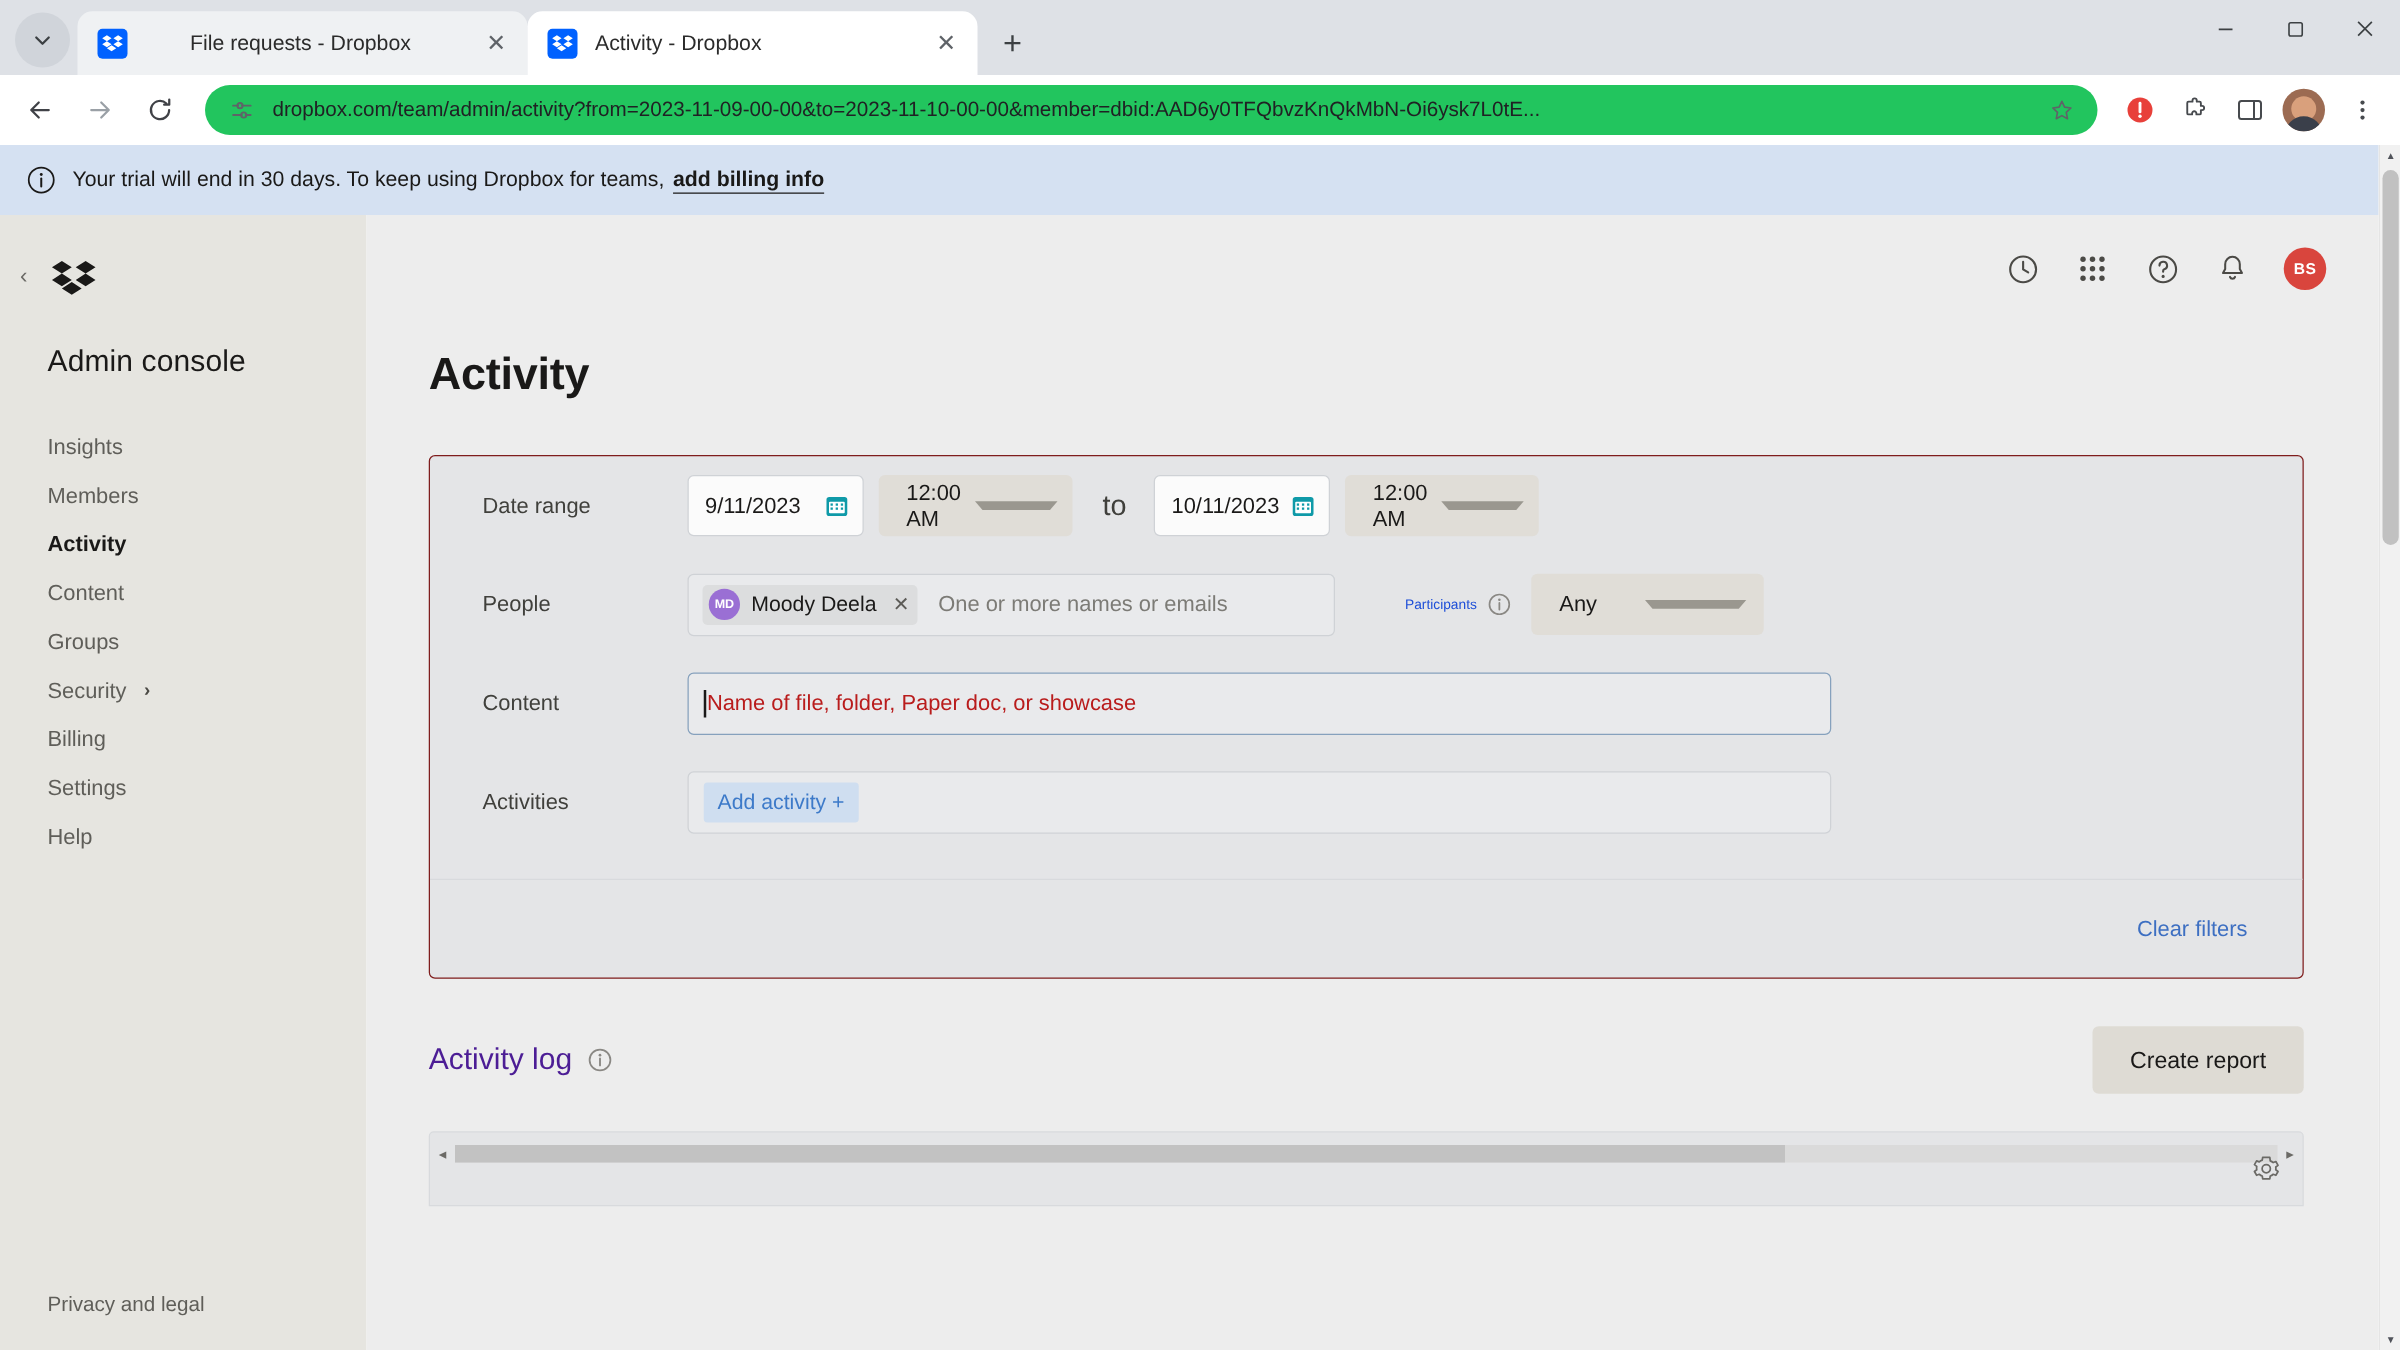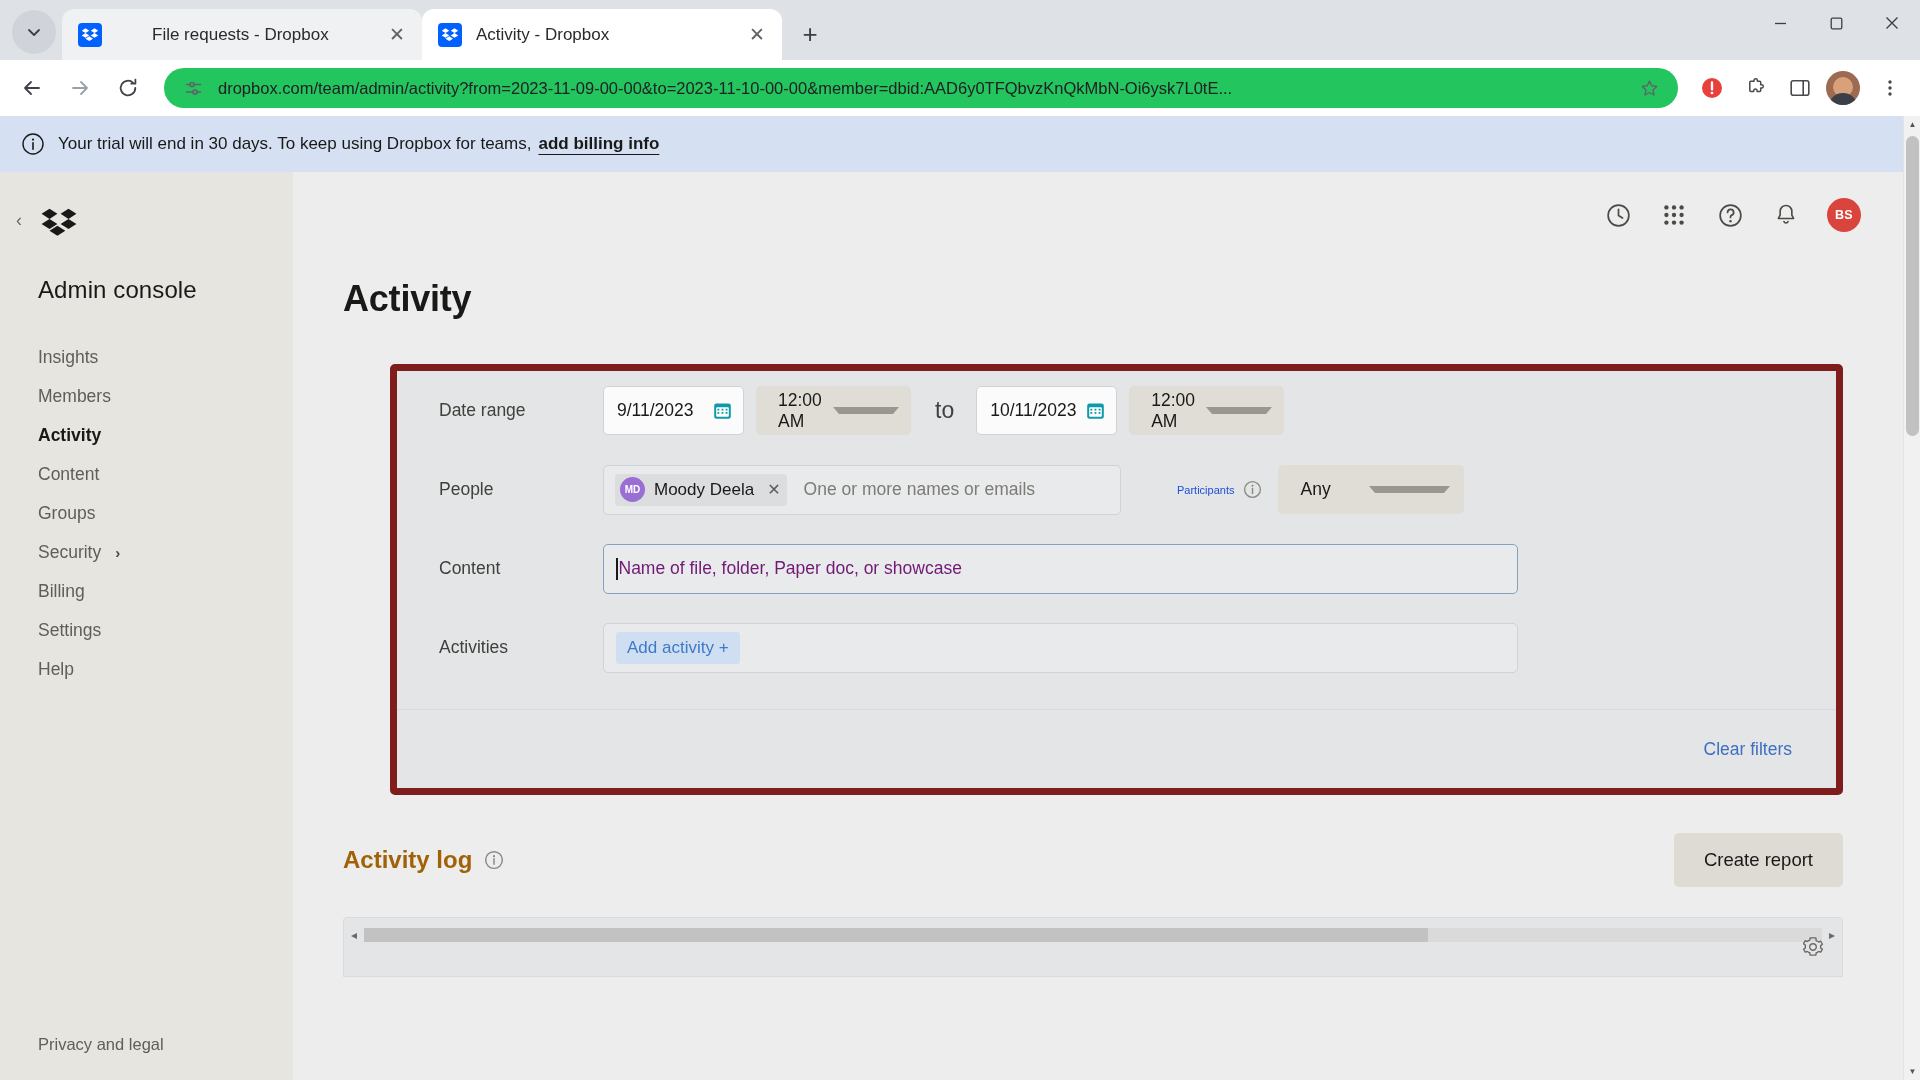--- a/index.html
+++ b/index.html
@@ -69,21 +69,21 @@
 
   .mainhead { height: 86px; display: flex; align-items: center; justify-content: flex-end; padding-right: 42px; flex: 0 0 auto; }
   .hd-icon { width: 46px; height: 46px; border-radius: 23px; display: flex; align-items: center; justify-content: center;
              color: #4b4a46; margin-left: 10px; }
   .hd-avatar { width: 34px; height: 34px; border-radius: 17px; background: #d9453d; color: #fff; font-size: 12.5px;
                font-weight: 700; display: flex; align-items: center; justify-content: center; margin-left: 18px; letter-spacing: .3px; }
 
   .maininner { padding: 0 60px 0 50px; flex: 1; min-height: 0; overflow: hidden; }
   .h1 { font-size: 36px; color: #1a1918; margin: 20px 0 0 0; letter-spacing: -.2px; }
 
-  .filtercard { background: #e4e5e7; border: 7px solid #7f1d1d; border-radius: 5px; margin-top: 44px; margin-left: 47px; }
+  .filtercard { background: #e4e5e7; border: 1px solid #7f1d1d; border-radius: 5px; margin-top: 44px; }
   .frow { display: flex; align-items: center; padding: 0 0 0 42px; min-height: 79px; }
   .flabel { width: 164px; flex: 0 0 auto; font-size: 17.5px; color: #40403c; }
 
   .datefield { width: 141px; height: 49px; background: #fbfbfb; border: 1px solid #cfd2d6; border-radius: 5px;
                display: flex; align-items: center; padding: 0 10px 0 13px; }
   .datefield span { font-size: 17.5px; color: #1a1918; flex: 1; }
   .cal-ico { width: 21px; height: 21px; flex: 0 0 auto; }
   .timefield { width: 155px; height: 49px; background: #e0ddd7; border-radius: 5px; display: flex;
                align-items: center; padding: 0 12px 0 22px; margin-left: 12px; }
   .timefield span { font-size: 17.5px; color: #1a1918; flex: 1; }
@@ -102,33 +102,33 @@
 
   .participants-lbl { font-size: 11px; color: #1d4ed8; margin-left: 56px; display: flex; align-items: center; }
   .info-ico { width: 19px; height: 19px; margin-left: 9px; flex: 0 0 auto; }
   .anybox { width: 186px; height: 49px; background: #e0ddd7; border-radius: 5px; display: flex; align-items: center;
             padding: 0 14px 0 22px; margin-left: 16px; }
   .anybox span { font-size: 17.5px; color: #1a1918; flex: 1; }
 
   .contentbox { width: 915px; height: 50px; background: #e9eaec; border: 1.5px solid #86a1bd; border-radius: 5px;
                 display: flex; align-items: center; padding-left: 12px; }
   .caretbar { width: 1.5px; height: 22px; background: #1a1918; margin-right: 1px; }
-  .content-ph { font-size: 17.5px; color: #701a75; }
+  .content-ph { font-size: 17.5px; color: #b91c1c; }
 
   .activitiesbox { width: 915px; height: 50px; background: #e9eaec; border: 1px solid #cfd2d6; border-radius: 5px;
                    display: flex; align-items: center; padding-left: 12px; }
   .addactivity { height: 32px; background: #cfdef0; border-radius: 3px; display: flex; align-items: center;
                  padding: 0 11px; font-size: 17px; color: #3d7ac9; text-align: right; }
 
   .card-divider { height: 1px; background: #d8dadd; margin-top: 22px; }
   .clearrow { height: 78px; display: flex; align-items: center; justify-content: flex-end; padding-right: 44px; }
   .clearlink { font-size: 17.5px; color: #3d6fc2; }
 
   .logrow { display: flex; align-items: center; margin-top: 38px; }
-  .logtitle { font-size: 24px; color: #a16207; font-weight: bold; }
+  .logtitle { font-size: 24px; color: #4c1d95; }
   .logtitle-info { width: 20px; height: 20px; margin-left: 12px; }
   .createreport { margin-left: auto; height: 54px; background: #dedbd4; border-radius: 5px; display: flex;
                   align-items: center; padding: 0 30px; font-size: 18.5px; color: #1a1918; }
 
   .tablearea { margin-top: 30px; background: #e4e5e7; border: 1px solid #d8dadd; border-radius: 4px 4px 0 0; height: 60px; position: relative; display: flex; align-items: center; }
   .hscroll { position: absolute; left: 0; right: 0; top: 8px; height: 18px; display: flex; align-items: center; }
   .hs-arrow { width: 20px; display: flex; align-items: center; justify-content: center; color: #6b6a66; font-size: 12px; }
   .hs-track { flex: 1; height: 14px; background: #dadada; position: relative; }
   .hs-thumb { position: absolute; left: 0; top: 0; height: 14px; width: 73%; background: #c2c2c2; }
   .gear-cell { position: absolute; right: 18px; top: 18px; }

